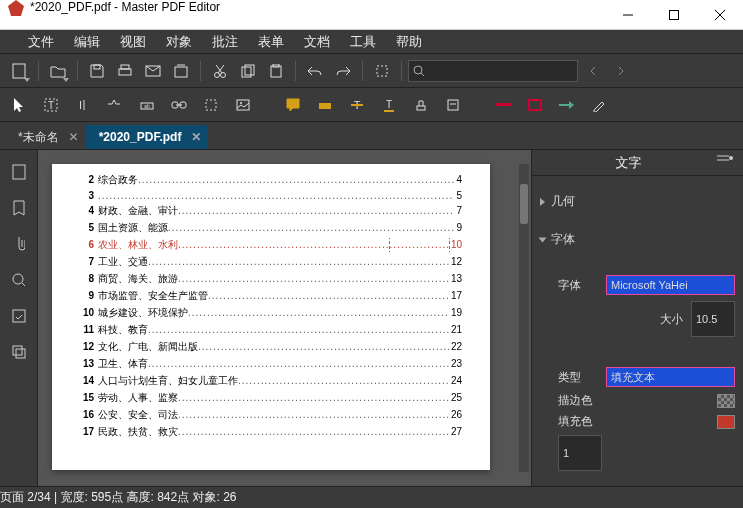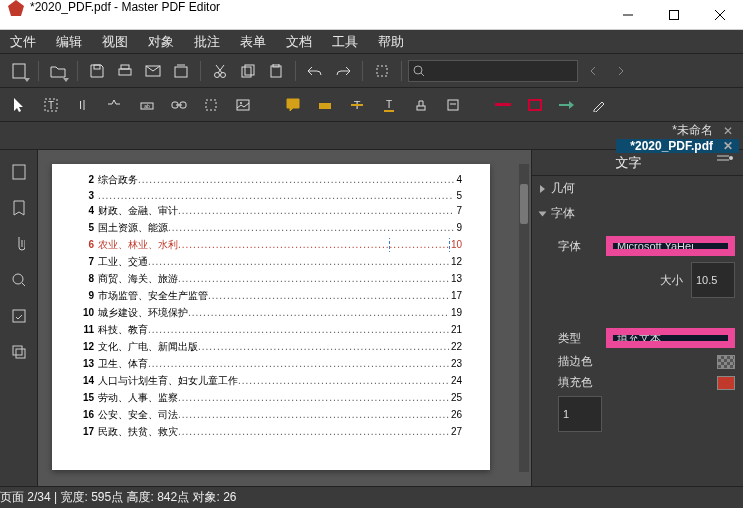--- a/index.html
+++ b/index.html
@@ -4,35 +4,35 @@
 <style>
 * { margin: 0; padding: 0; box-sizing: border-box; font-family: "Microsoft YaHei", "Segoe UI", sans-serif; }
 body { width: 743px; height: 508px; background: #3a3a3a; overflow: hidden; font-size: 12px; color: #ddd; }
 
 .titlebar { height: 30px; background: #fff; display: flex; align-items: flex-start; padding: 0 0 0 8px; border-bottom: 1px solid #ccc; }
 .titlebar .logo { width: 16px; height: 16px; background: #c0392b; clip-path: polygon(50% 0, 100% 38%, 81% 100%, 19% 100%, 0 38%); margin-right: 6px; }
 .titlebar .title { color: #000; font-size: 12px; }
 .titlebar .win-controls { margin-left: auto; display: flex; }
 .titlebar .win-btn { width: 46px; height: 30px; display: flex; align-items: center; justify-content: center; color: #000; }
 
-.menubar { height: 24px; background: #3a3a3a; display: flex; align-items: center; padding: 0 0; border-bottom: 1px solid #222; }
+.menubar { height: 24px; background: #3a3a3a; display: flex; align-items: center; padding: 0 18px; border-bottom: 1px solid #222; }
 .menubar .item { padding: 2px 10px; color: #e8e8e8; font-size: 13px; }
 
 .toolbar { height: 34px; background: #3a3a3a; display: flex; align-items: center; padding: 0 6px; border-bottom: 1px solid #222; gap: 2px; }
 .toolbar .btn { width: 26px; height: 26px; display: flex; align-items: center; justify-content: center; color: #e0e0e0; position: relative; }
 .toolbar .sep { width: 1px; height: 20px; background: #555; margin: 0 4px; }
 .toolbar .search { flex: 1; max-width: 170px; height: 22px; background: #2a2a2a; border: 1px solid #555; display: flex; align-items: center; padding: 0 4px; }
 .toolbar .search svg { margin-right: 4px; }
 .toolbar .search input { flex: 1; background: none; border: none; color: #ddd; font-size: 11px; outline: none; width: 100%; }
 .caret { width: 0; height: 0; border-left: 3px solid transparent; border-right: 3px solid transparent; border-top: 4px solid #aaa; position: absolute; bottom: 2px; right: 2px; }
 
 .toolbar2 { height: 34px; background: #3a3a3a; display: flex; align-items: center; padding: 0 6px; border-bottom: 1px solid #222; gap: 6px; }
 .toolbar2 .btn { width: 26px; height: 26px; display: flex; align-items: center; justify-content: center; color: #e0e0e0; }
 
-.tabbar { height: 28px; background: #3a3a3a; display: flex; align-items: flex-end; padding: 0 4px; border-bottom: 1px solid #222; flex-direction: column; }
+.tabbar { height: 28px; background: #3a3a3a; display: flex; align-items: flex-end; padding: 0 4px; border-bottom: 1px solid #222; }
 .tab { height: 24px; padding: 0 26px 0 14px; display: flex; align-items: center; font-size: 12px; position: relative; border-radius: 2px 2px 0 0; }
 .tab.inactive { color: #ddd; }
 .tab.active { background: #0c4a6e; color: #fff; font-weight: bold; }
 .tab .x { position: absolute; right: 6px; top: 50%; transform: translateY(-50%); color: #aaa; font-size: 12px; }
 
 .main { display: flex; height: 336px; }
 
 .leftbar { width: 38px; background: #3a3a3a; border-right: 1px solid #222; display: flex; flex-direction: column; align-items: center; padding-top: 8px; gap: 8px; }
 .leftbar .lb { width: 28px; height: 28px; display: flex; align-items: center; justify-content: center; color: #ccc; }
 
@@ -43,31 +43,31 @@
 .toc-row .txt { }
 .toc-row .dots { flex: 1; overflow: hidden; letter-spacing: 1px; color: #555; }
 .toc-row .pg { margin-left: 2px; }
 .toc-row.sel { position: relative; }
 .toc-row.sel .txt, .toc-row.sel .pg, .toc-row.sel .dots, .toc-row.sel .num { color: #c0392b; }
 .sel-box { position: absolute; border: 1px dashed #3a7bd5; pointer-events: none; }
 
 .canvas .vscroll { position: absolute; right: 2px; top: 14px; bottom: 14px; width: 10px; background: #444; }
 .canvas .vscroll .thumb { position: absolute; left: 1px; width: 8px; top: 20px; height: 40px; background: #777; border-radius: 2px; }
 
-.rightpanel { width: 212px; background: #3a3a3a; border-left: 1px solid #222; display: flex; flex-direction: column; overflow: hidden; }
+.rightpanel { width: 212px; background: #3a3a3a; border-left: 1px solid #222; display: flex; flex-direction: column; overflow: hidden; gap: 13px; }
 .rp-header { height: 26px; background: #3a3a3a; display: flex; align-items: center; padding: 0 8px; border-bottom: 1px solid #222; }
 .rp-header .title { flex: 1; text-align: center; font-size: 13px; color: #eee; }
 .rp-header .opt { width: 18px; height: 18px; }
 .rp-sec { display: flex; align-items: center; padding: 4px 8px; color: #ddd; font-size: 12px; }
 .rp-sec .tri { width: 0; height: 0; border-top: 4px solid transparent; border-bottom: 4px solid transparent; border-left: 5px solid #aaa; margin-right: 6px; }
 .rp-sec.open .tri { transform: rotate(90deg); }
 .rp-content { padding: 4px 8px 4px 26px; }
 .rp-row { display: flex; align-items: center; margin: 6px 0; font-size: 11.5px; color: #ddd; gap: 8px; }
 .rp-row .lab { min-width: 40px; }
-.rp-field { flex: 1; height: 20px; background: #0f172a; border: 7px solid #ec4899; padding: 0 4px; display: flex; align-items: center; color: #ddd; font-size: 11px; overflow: hidden; white-space: nowrap; }
+.rp-field { flex: 1; height: 20px; background: #1d4ed8; border: 1px solid #ec4899; padding: 0 4px; display: flex; align-items: center; color: #ddd; font-size: 11px; overflow: hidden; white-space: nowrap; }
 .rp-spin { width: 44px; height: 36px; background: #2a2a2a; border: 1px solid #555; padding: 0 4px; display: flex; align-items: center; color: #ddd; font-size: 11px; }
 .swatch { width: 18px; height: 14px; border: 1px solid #888; }
 
 .statusbar { height: 22px; background: #3a3a3a; border-top: 1px solid #222; display: flex; align-items: center; padding: 0 0; font-size: 12px; color: #eee; }
 
 svg { pointer-events: none; }
 </style>
 </head>
 <body>
 

